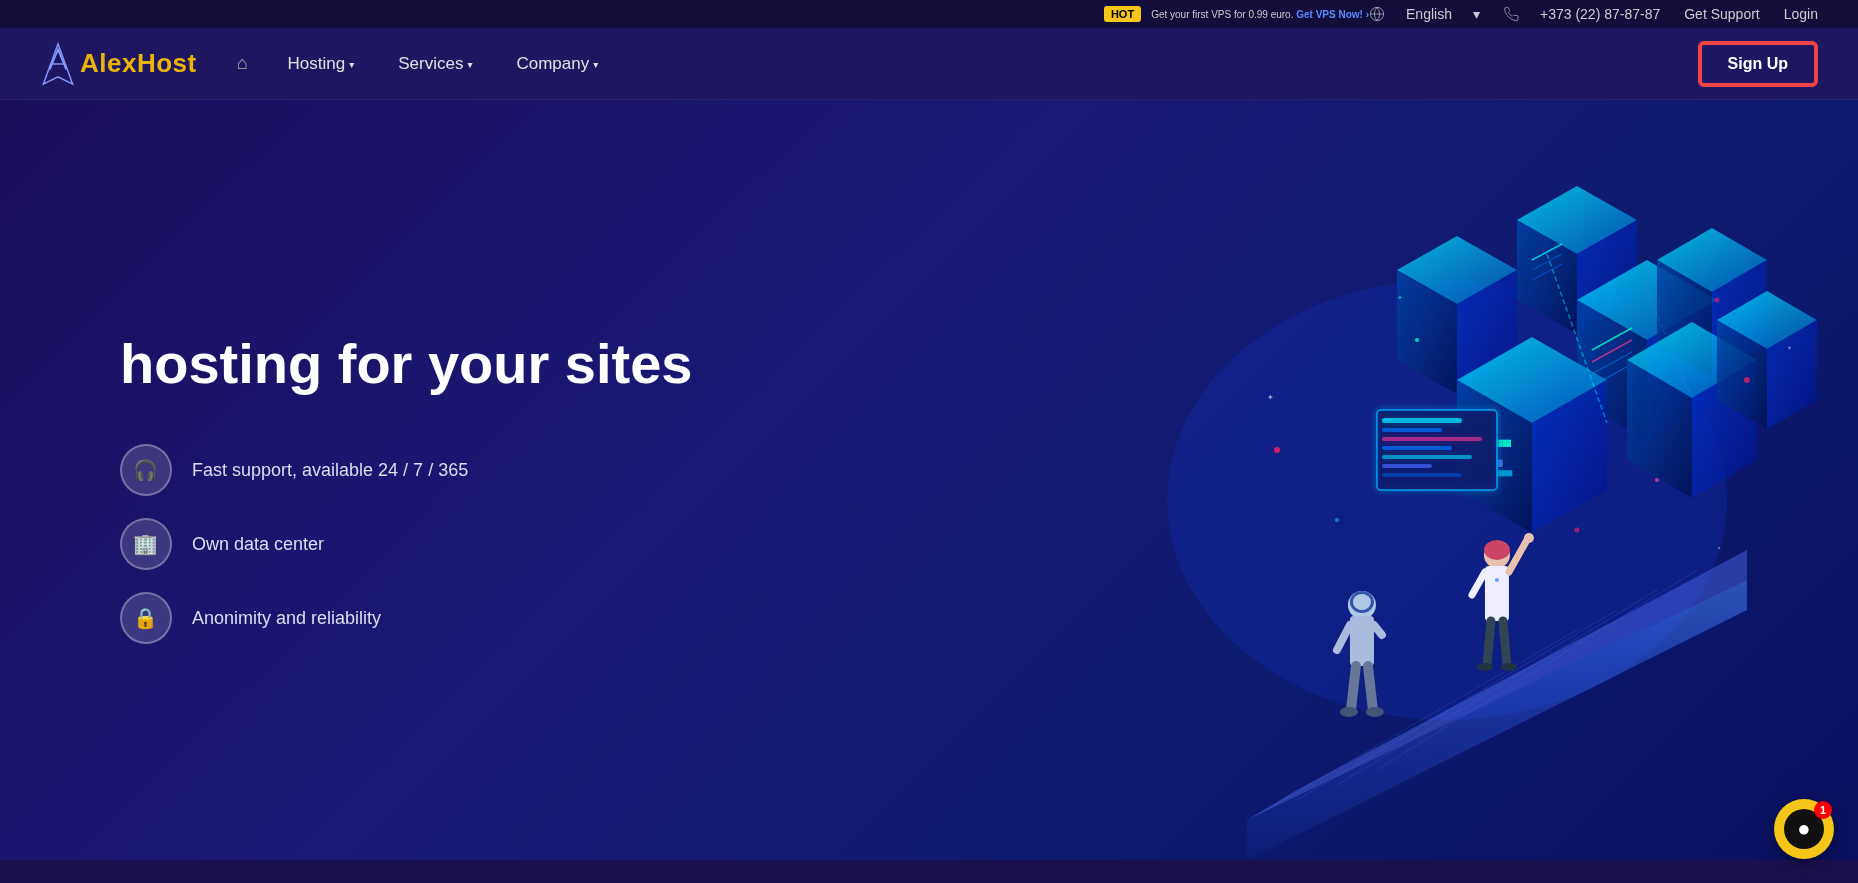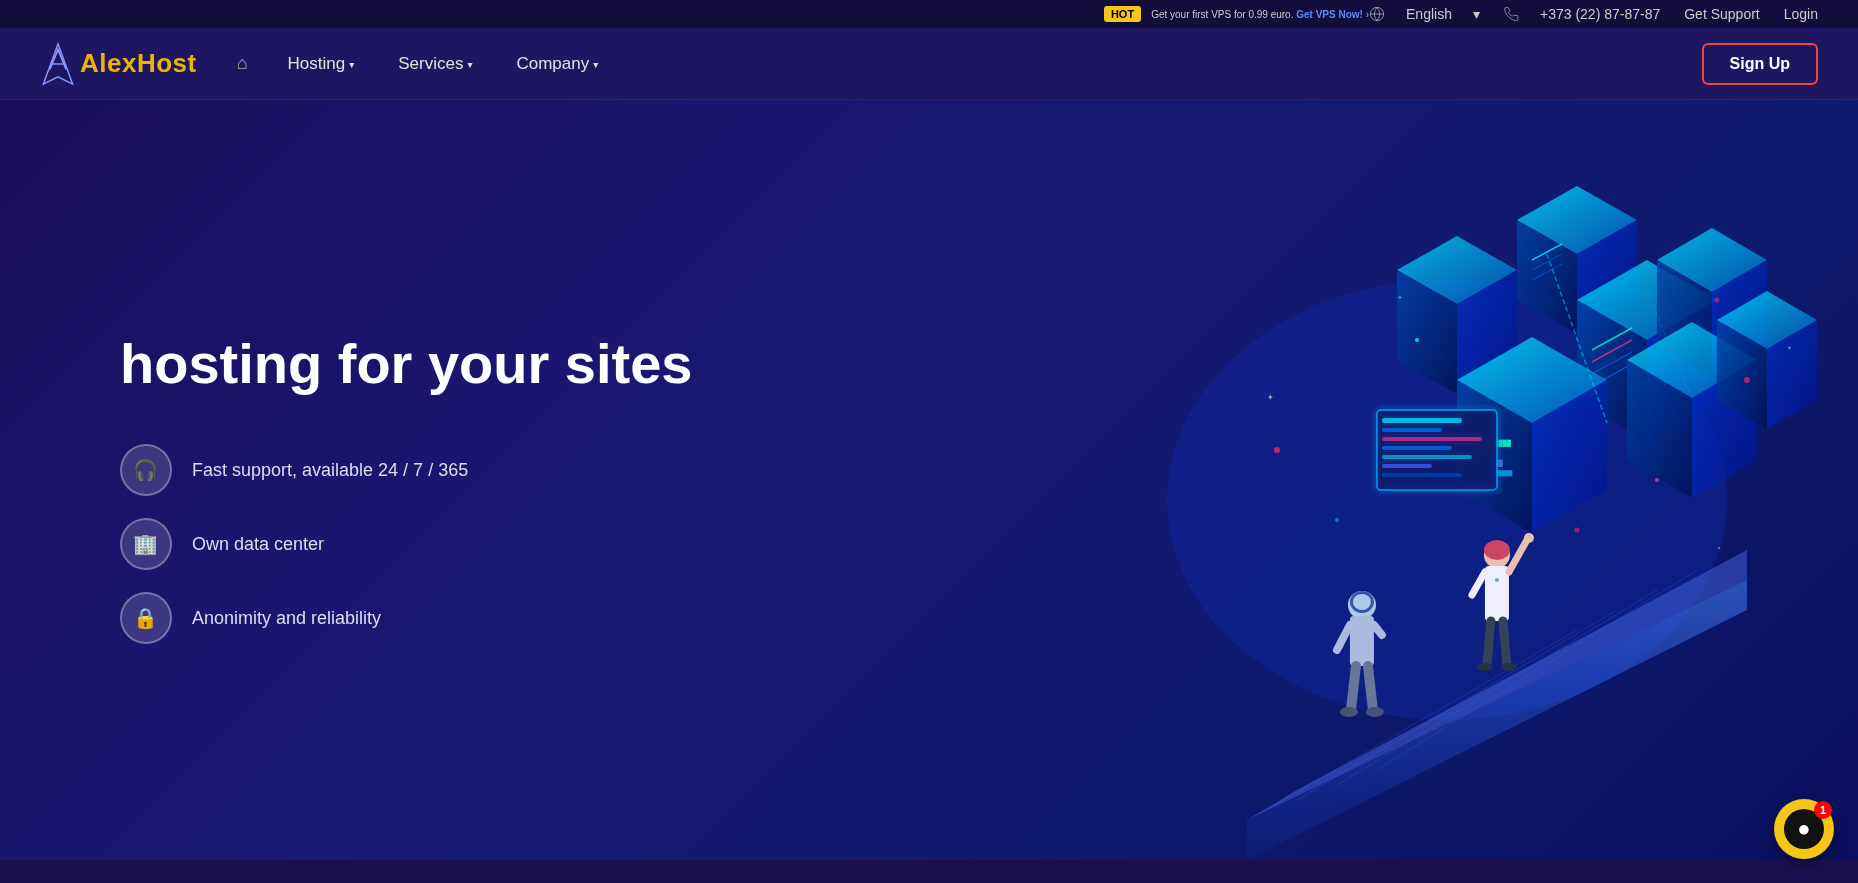--- a/index.html
+++ b/index.html
@@ -69,21 +69,21 @@
       cursor: pointer;
       font-size: 17px;
       color: #e0e0e0;
       text-decoration: none;
       transition: color 0.2s;
       white-space: nowrap;
     }
     .nav-item .chevron { font-size: 10px; margin-top: 2px; }
     .signup-btn {
       margin-left: auto;
-      border: 2px solid #ef4444;
+      border: 4px solid #ef4444;
       padding: 10px 26px;
       border-radius: 6px;
       font-size: 16px;
       font-weight: 700;
       color: #fff;
       background: transparent;
       cursor: pointer;
       white-space: nowrap;
     }
 

